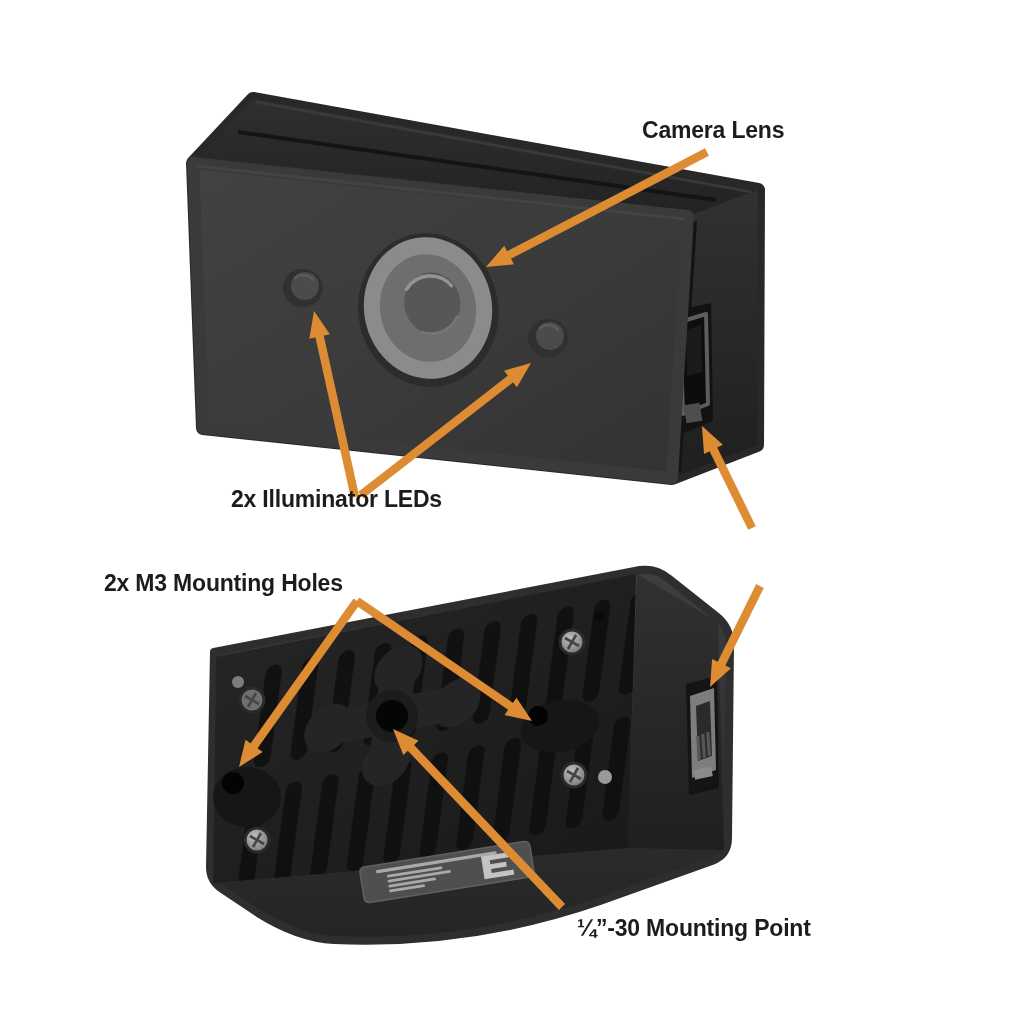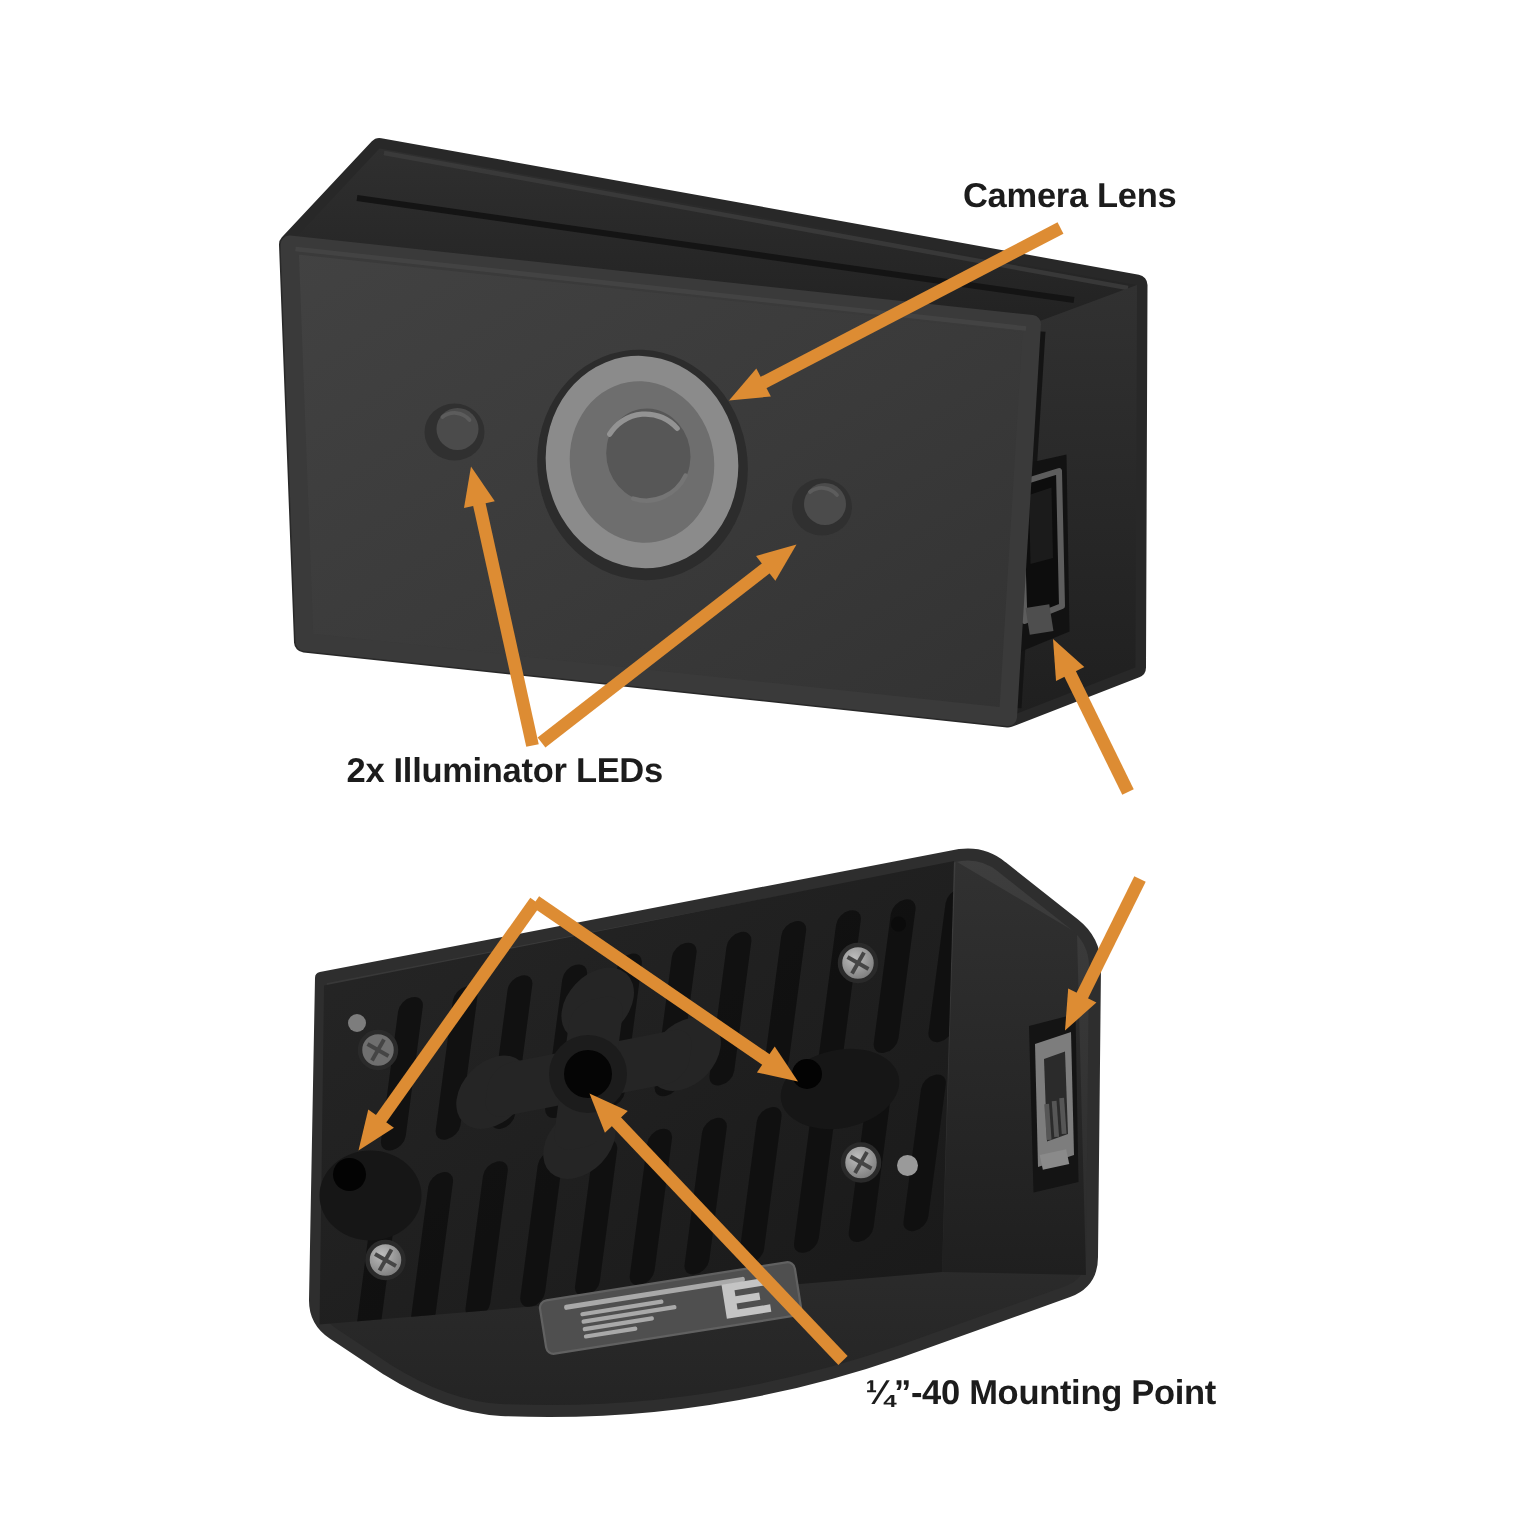--- a/index.html
+++ b/index.html
@@ -226,18 +226,19 @@
         </g>
         <g>
           <line x1="562" y1="907" x2="402.6394939685885" y2="739.1528398012352" stroke="#dd8c33" stroke-width="8.5"></line>
           <polygon points="393,729 418.51654722116217,740.6256534401383 403.28728751930936,755.084894393021" fill="#dd8c33"></polygon>
         </g>
       </g>
 </svg>
 
   <div class="ann" style="left:642px;top:115px;">Camera Lens</div>
 
-  <div class="ann" style="left:231px;top:498px;">2x Illuminator LEDs</div>
-
-
-
-  <div class="ann" style="left:577px;top:913px;">¼”-40 Mounting Point</div>
+  <div class="ann" style="left:231px;top:484px;">2x Illuminator LEDs</div>
+
+
+  <div class="ann" style="left:104px;top:568px;">2x M3 Mounting Holes</div>
+
+  <div class="ann" style="left:577px;top:913px;">¼”-30 Mounting Point</div>
 </div>
 
 </body></html>

